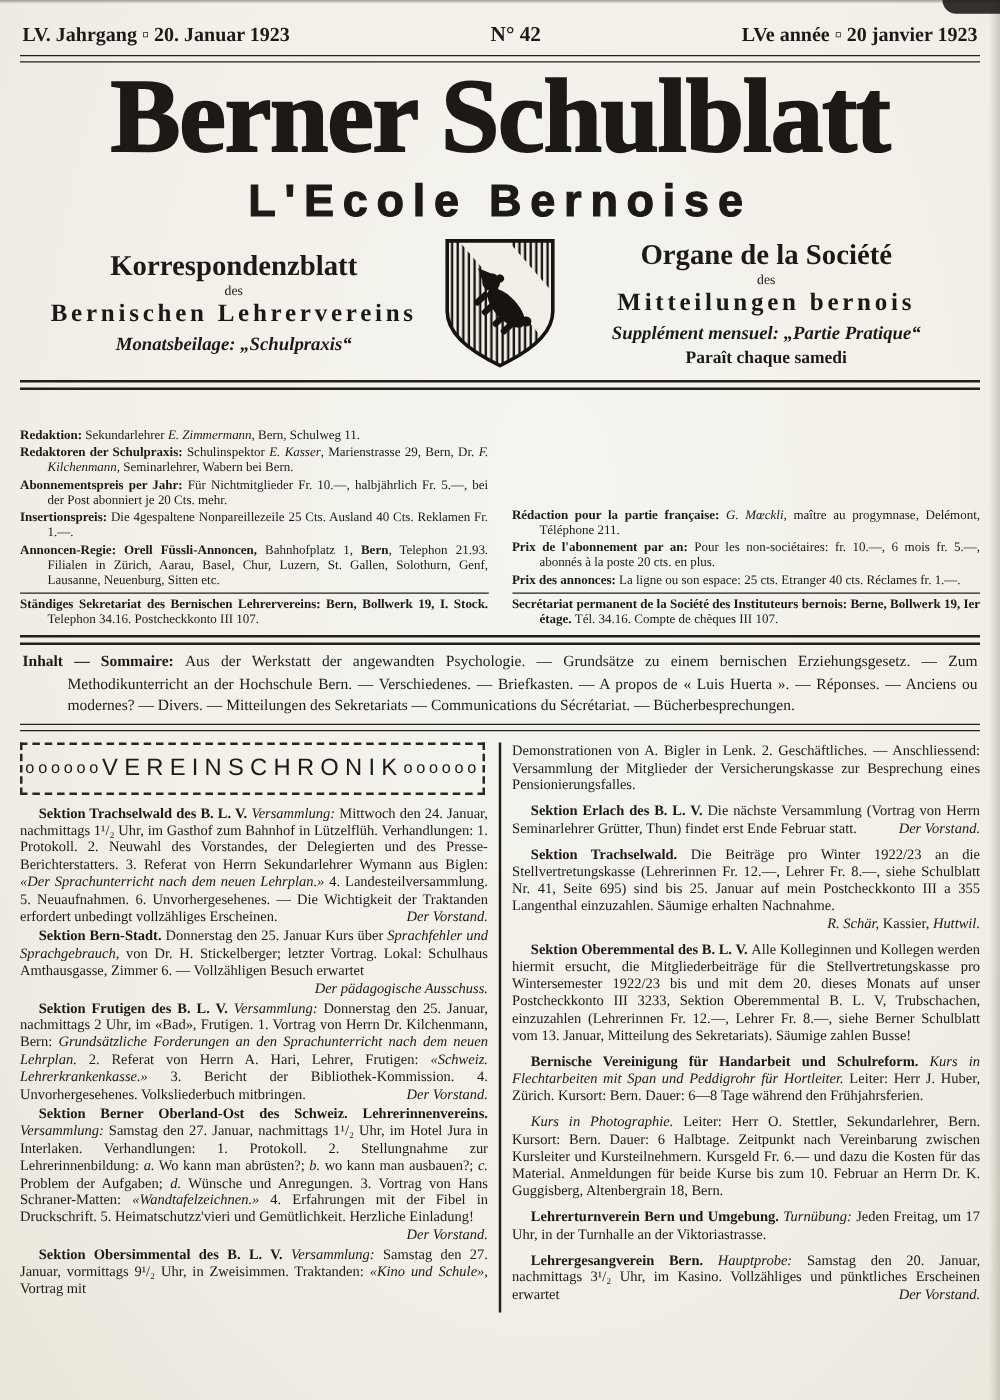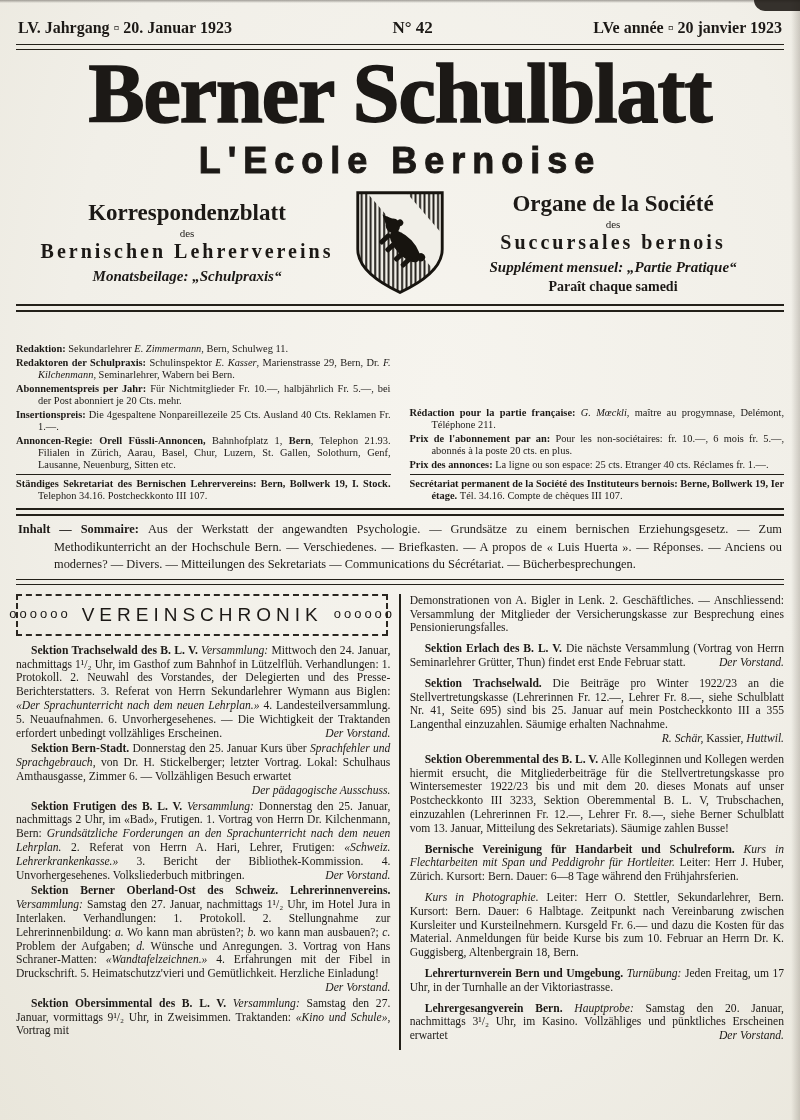--- a/index.html
+++ b/index.html
@@ -50,21 +50,21 @@
   .col{flex:1;min-width:0;}
   .vdiv1{width:1.3px;background:#232019;margin:0 9px;}
   .body-par{margin:0 0 2px;font-size:11.6px;line-height:13.8px;text-align:justify;
     text-indent:15px;display:flow-root;}
   .right-gap{margin-bottom:7px;}
   .noindent{text-indent:0;}
   .sig{float:right;padding-left:10px;}
   .st-b{font-weight:bold;}
   .st-i{font-style:italic;}
 
-  .chronik{display:flex;align-items:center;justify-content:center;gap:11px;
+  .chronik{display:flex;align-items:center;justify-content:center;
     border:2.6px dashed #2a2620;padding:8px 4px;margin:0 2px 8px 0;text-align:right;}
   .chronik-title{font-family:"Liberation Sans","DejaVu Sans",sans-serif;font-size:19px;letter-spacing:5px;}
   .orn{font-size:13px;letter-spacing:3px;font-family:"Liberation Sans","DejaVu Sans",sans-serif;position:relative;top:-1px;}
 </style>
 </head>
 <body>
 
 <div class="page">
   <div class="edge-top"></div>
   <div class="edge-right"></div>
@@ -112,21 +112,21 @@
             <rect x="9" y="4" width="5.5" height="15" rx="2"></rect>
             <rect x="19" y="3" width="5.5" height="15" rx="2"></rect>
           </g>
         </g>
         <path d="M3,3 H97 V66 Q97,92 50,114 Q3,92 3,66 Z" fill="none" stroke="#17140f" stroke-width="3.2"></path>
       </svg>
     </div>
     <div class="banner-block">
       <div class="bb1">Organe de la Société</div>
       <div class="bb2">des</div>
-      <div class="bb3">Succursales bernois</div>
+      <div class="bb3">Mitteilungen bernois</div>
       <div class="bb4">Supplément mensuel: „Partie Pratique“</div>
       <div class="bb5">Paraît chaque samedi</div>
     </div>
   </section>
 
   <div class="dbl heavy"></div>
 
   <section class="imprint">
     <div class="imp-col">
       <div>

